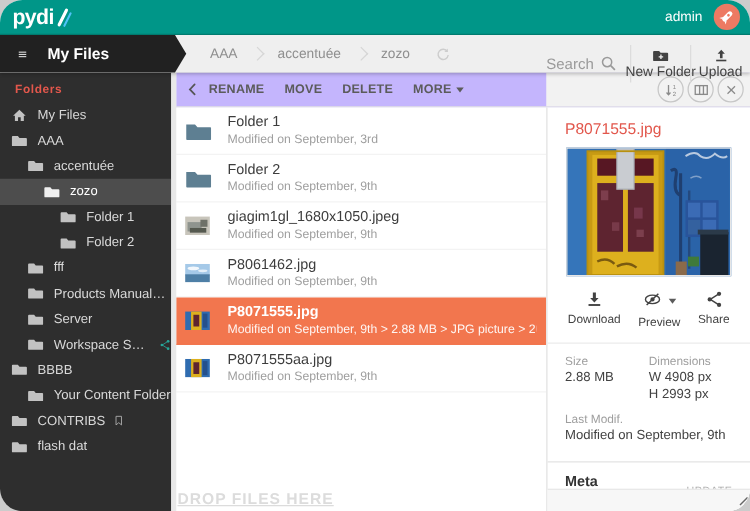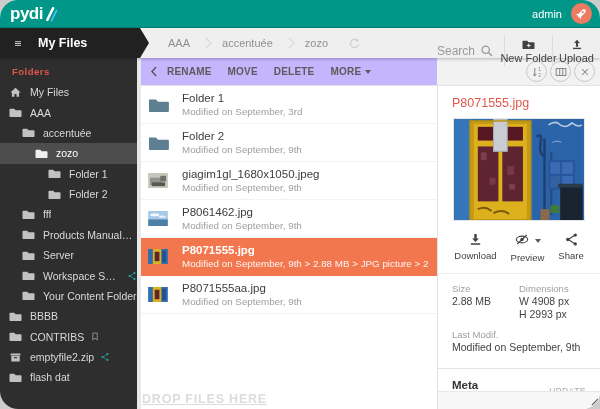--- a/index.html
+++ b/index.html
@@ -426,59 +426,46 @@
             <use href="#i-folder"></use>
           </svg>
         </span>
       <span class="s-label">Workspace Sharing</span>
       <span class="badge share">
           <svg width="10" height="10">
             <use href="#i-share-mini"></use>
           </svg>
         </span>
     </div>
+    <div class="side-item l0">
+      <span class="s-icon">
+          <svg width="13" height="13">
+            <use href="#i-folder"></use>
+          </svg>
+        </span>
+      <span class="s-label">BBBB</span>
+    </div>
     <div class="side-item l1">
       <span class="s-icon">
           <svg width="13" height="13">
             <use href="#i-folder"></use>
           </svg>
         </span>
       <span class="s-label">Your Content Folder</span>
-    </div>
-    <div class="side-item l0">
-      <span class="s-icon">
-          <svg width="13" height="13">
-            <use href="#i-folder"></use>
-          </svg>
-        </span>
-      <span class="s-label">BBBB</span>
     </div>
     <div class="side-item l0">
       <span class="s-icon">
           <svg width="13" height="13">
             <use href="#i-folder"></use>
           </svg>
         </span>
       <span class="s-label">CONTRIBS</span>
       <span class="badge bm">
           <svg width="10" height="11">
             <use href="#i-bookmark"></use>
-          </svg>
-        </span>
-    </div>
-    <div class="side-item l0">
-      <span class="s-icon">
-          <svg width="13" height="13">
-            <use href="#i-archive"></use>
-          </svg>
-        </span>
-      <span class="s-label">emptyfile2.zip</span>
-      <span class="badge share">
-          <svg width="10" height="10">
-            <use href="#i-share-mini"></use>
           </svg>
         </span>
     </div>
     <div class="side-item l0">
       <span class="s-icon">
           <svg width="13" height="13">
             <use href="#i-folder"></use>
           </svg>
         </span>
       <span class="s-label">flash dat</span>

